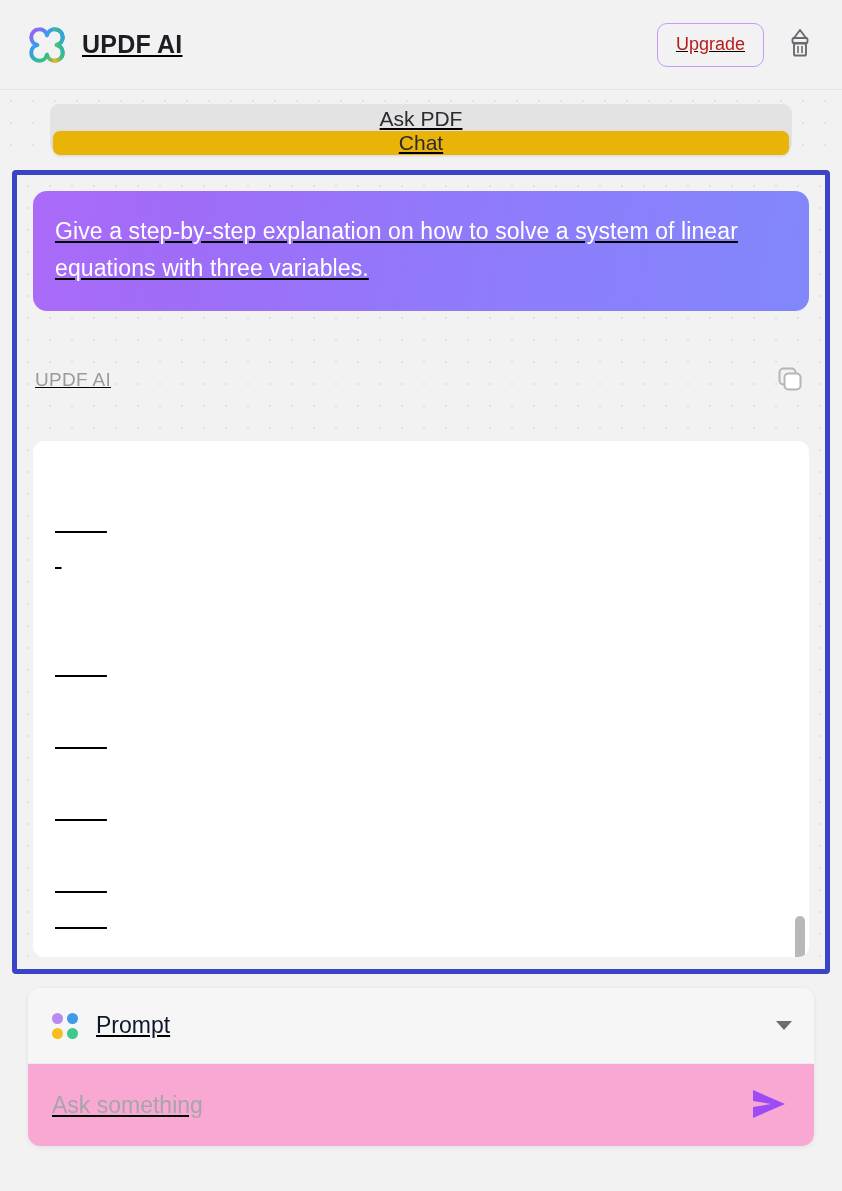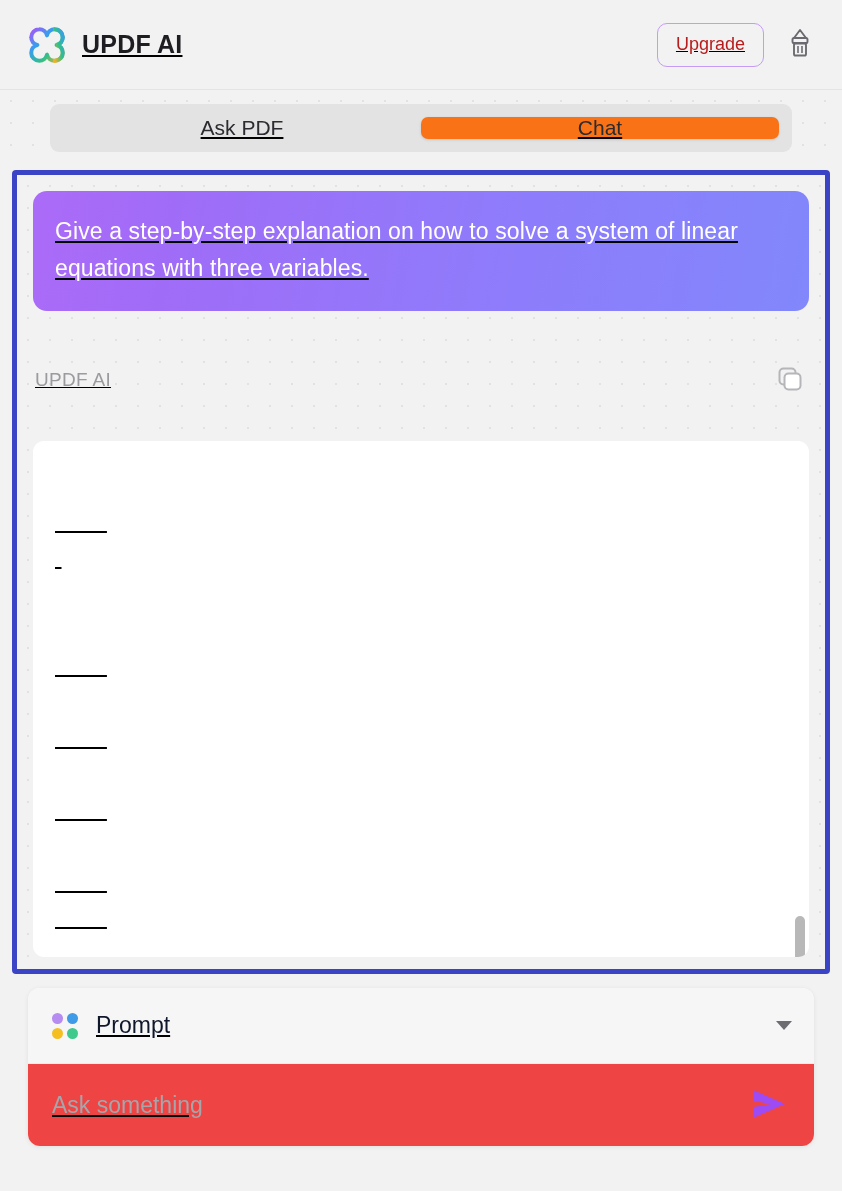--- a/index.html
+++ b/index.html
@@ -80,37 +80,38 @@
     background:
       radial-gradient(circle, #e2e2e2 1px, transparent 1.2px) 0 0 / 22px 22px,
       #f2f2f2;
   }
   .tabs {
     width: 100%;
     height: 48px;
     display: flex;
     background: #e3e3e3;
     border-radius: 9px;
-    padding: 13px;
+    padding: 3px;
+    flex-direction: column;
   }
   .tab {
     flex: 1 1 50%;
     display: flex;
     align-items: center;
     justify-content: center;
     font-size: 21px;
     color: #2b2b31;
     border-radius: 7px;
     cursor: pointer;
     font-family: "Liberation Sans", sans-serif;
     border: none;
     background: transparent;
   }
   .tab.active {
-    background: #f97316;
+    background: #eab308;
     box-shadow: 0 1px 3px rgba(0,0,0,.13);
   }
 
   
   .conversation {
     margin: 4px 12px 0 12px;
     border: 5px solid #3b44c4;
     border-radius: 4px;
     background:
       radial-gradient(circle, #e2e2e2 1px, transparent 1.2px) 0 0 / 22px 22px,
@@ -221,21 +222,21 @@
     border-right: 8px solid transparent;
     border-top: 9px solid #6c6c72;
     cursor: pointer;
   }
 
   .input-row {
     height: 82px;
     display: flex;
     align-items: center;
     padding: 0 22px 0 24px;
-    background: #ef4444;
+    background: #f9a8d4;
     gap: 40px;
   }
   .ask-input {
     flex: 1 1 auto;
     border: none;
     outline: none;
     font-size: 23px;
     color: #26262b;
     font-family: "Liberation Sans", sans-serif;
     background: transparent;

